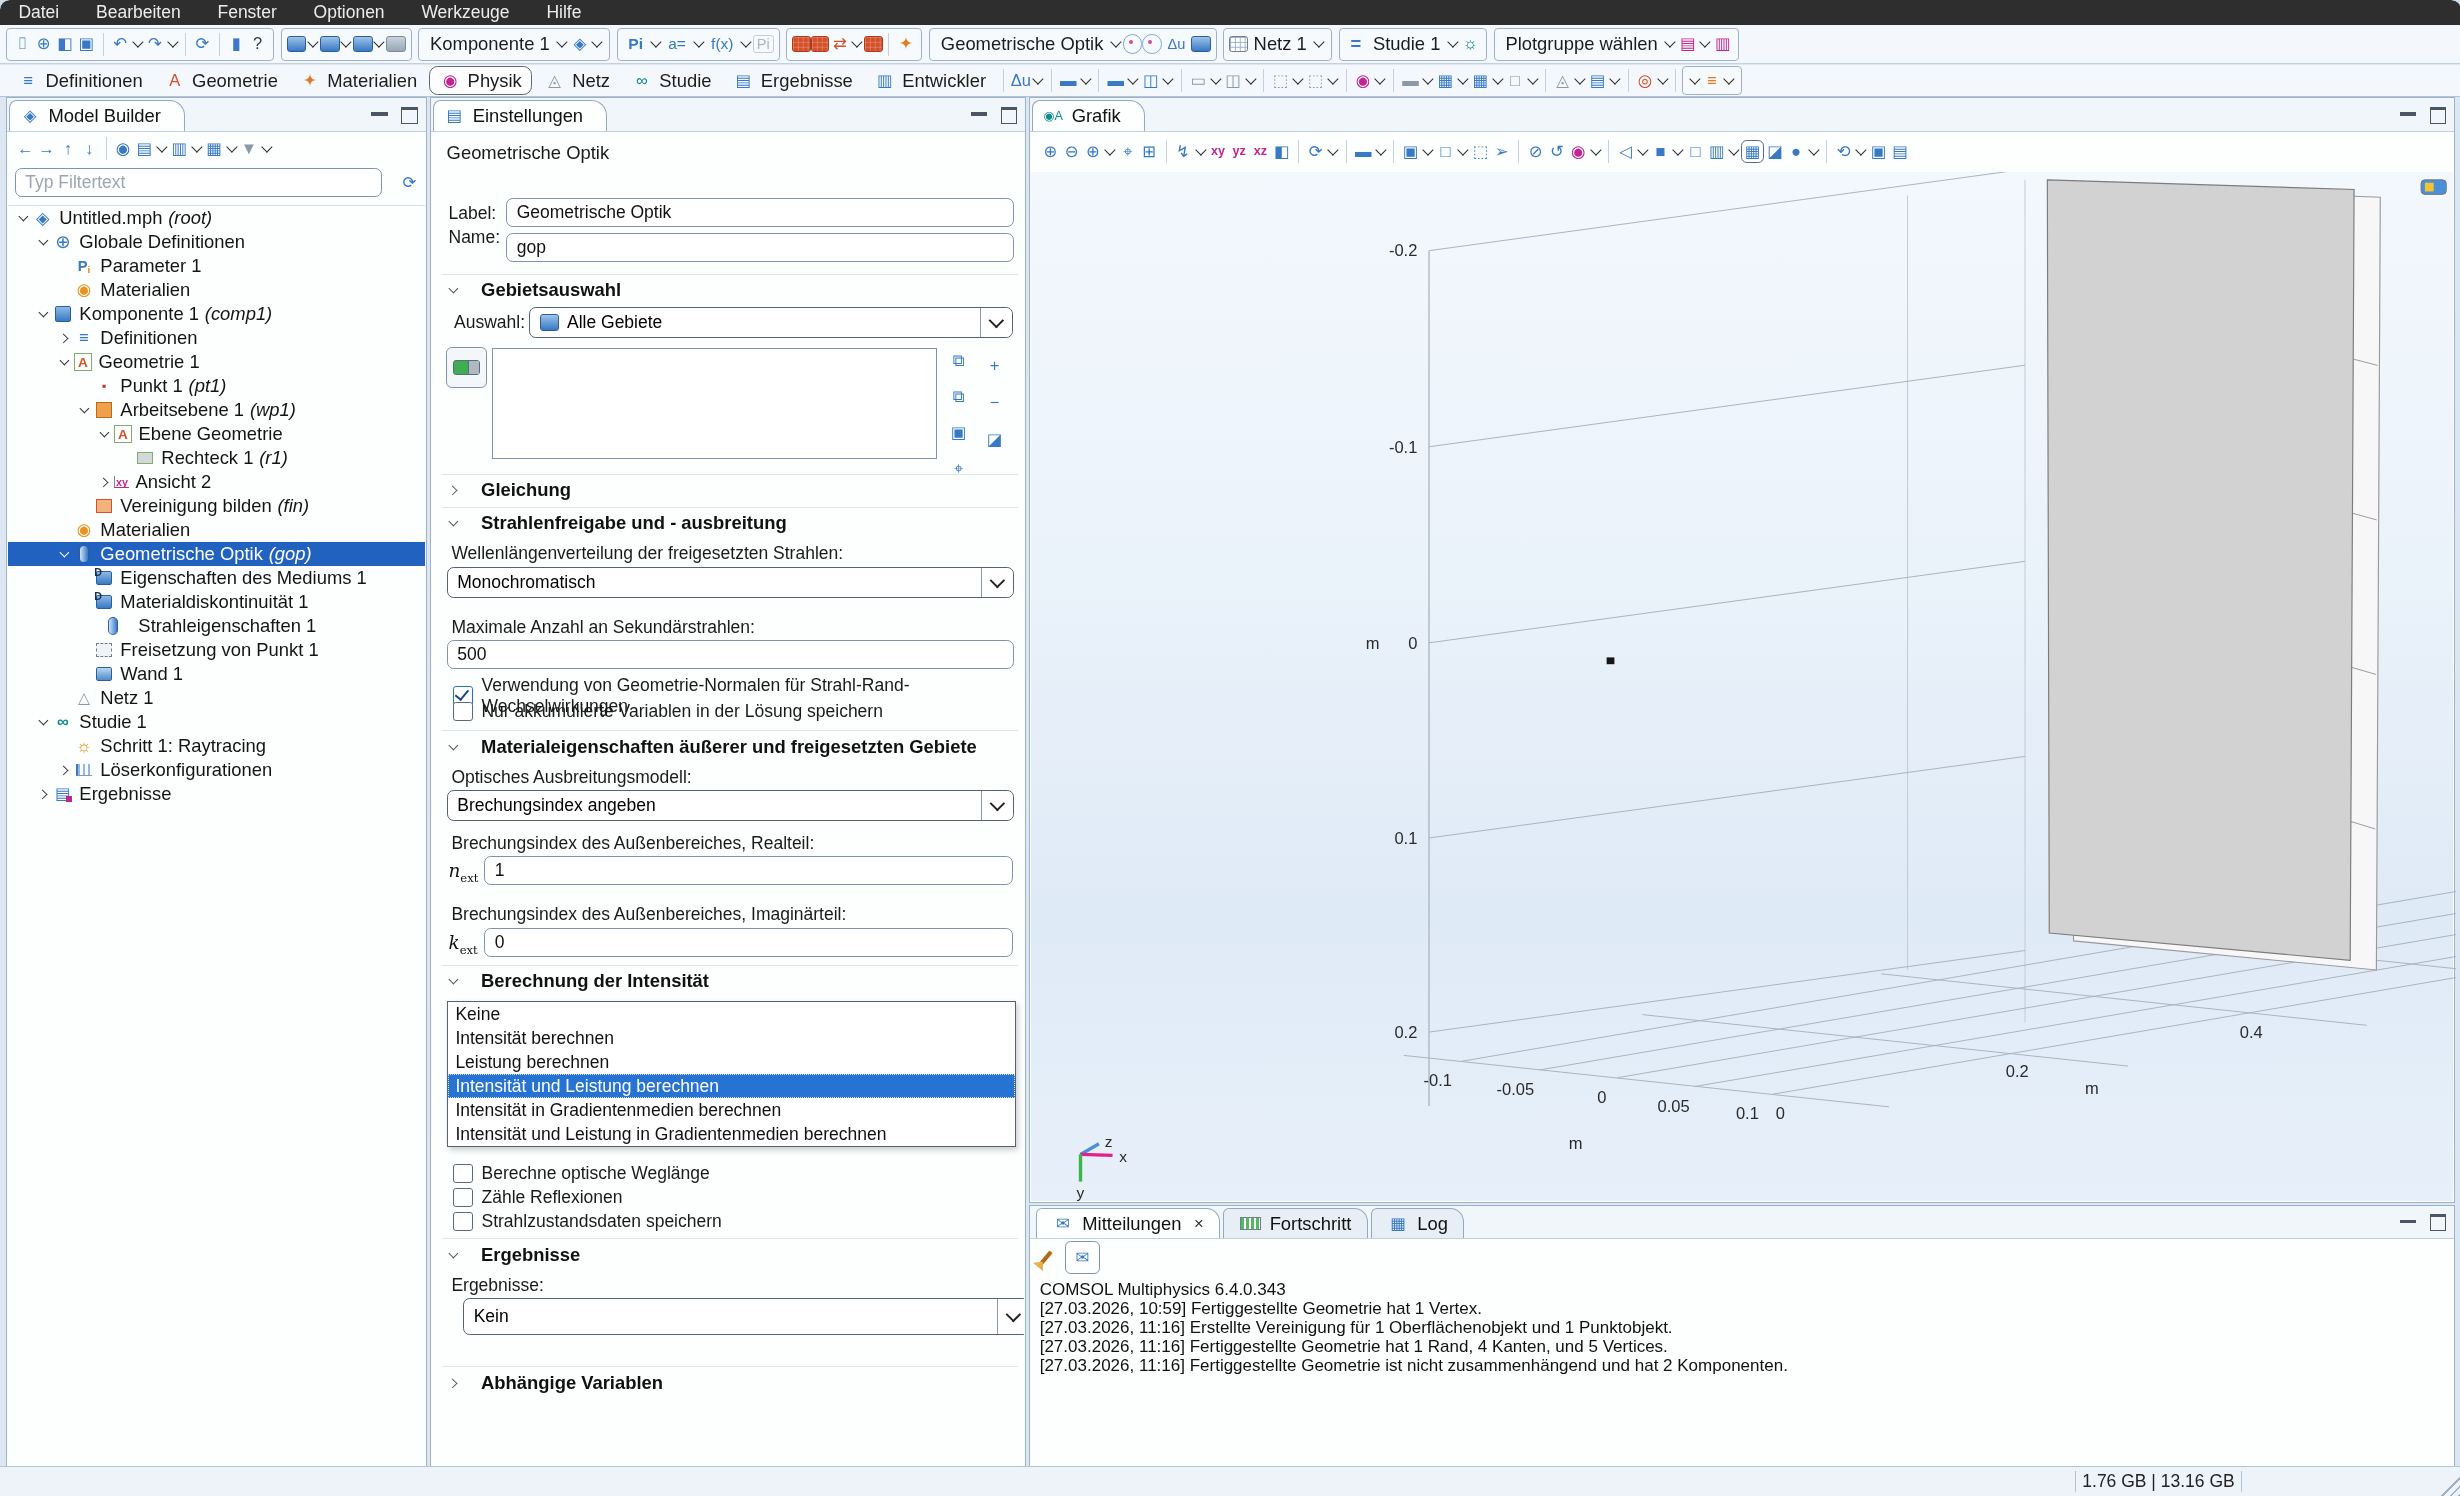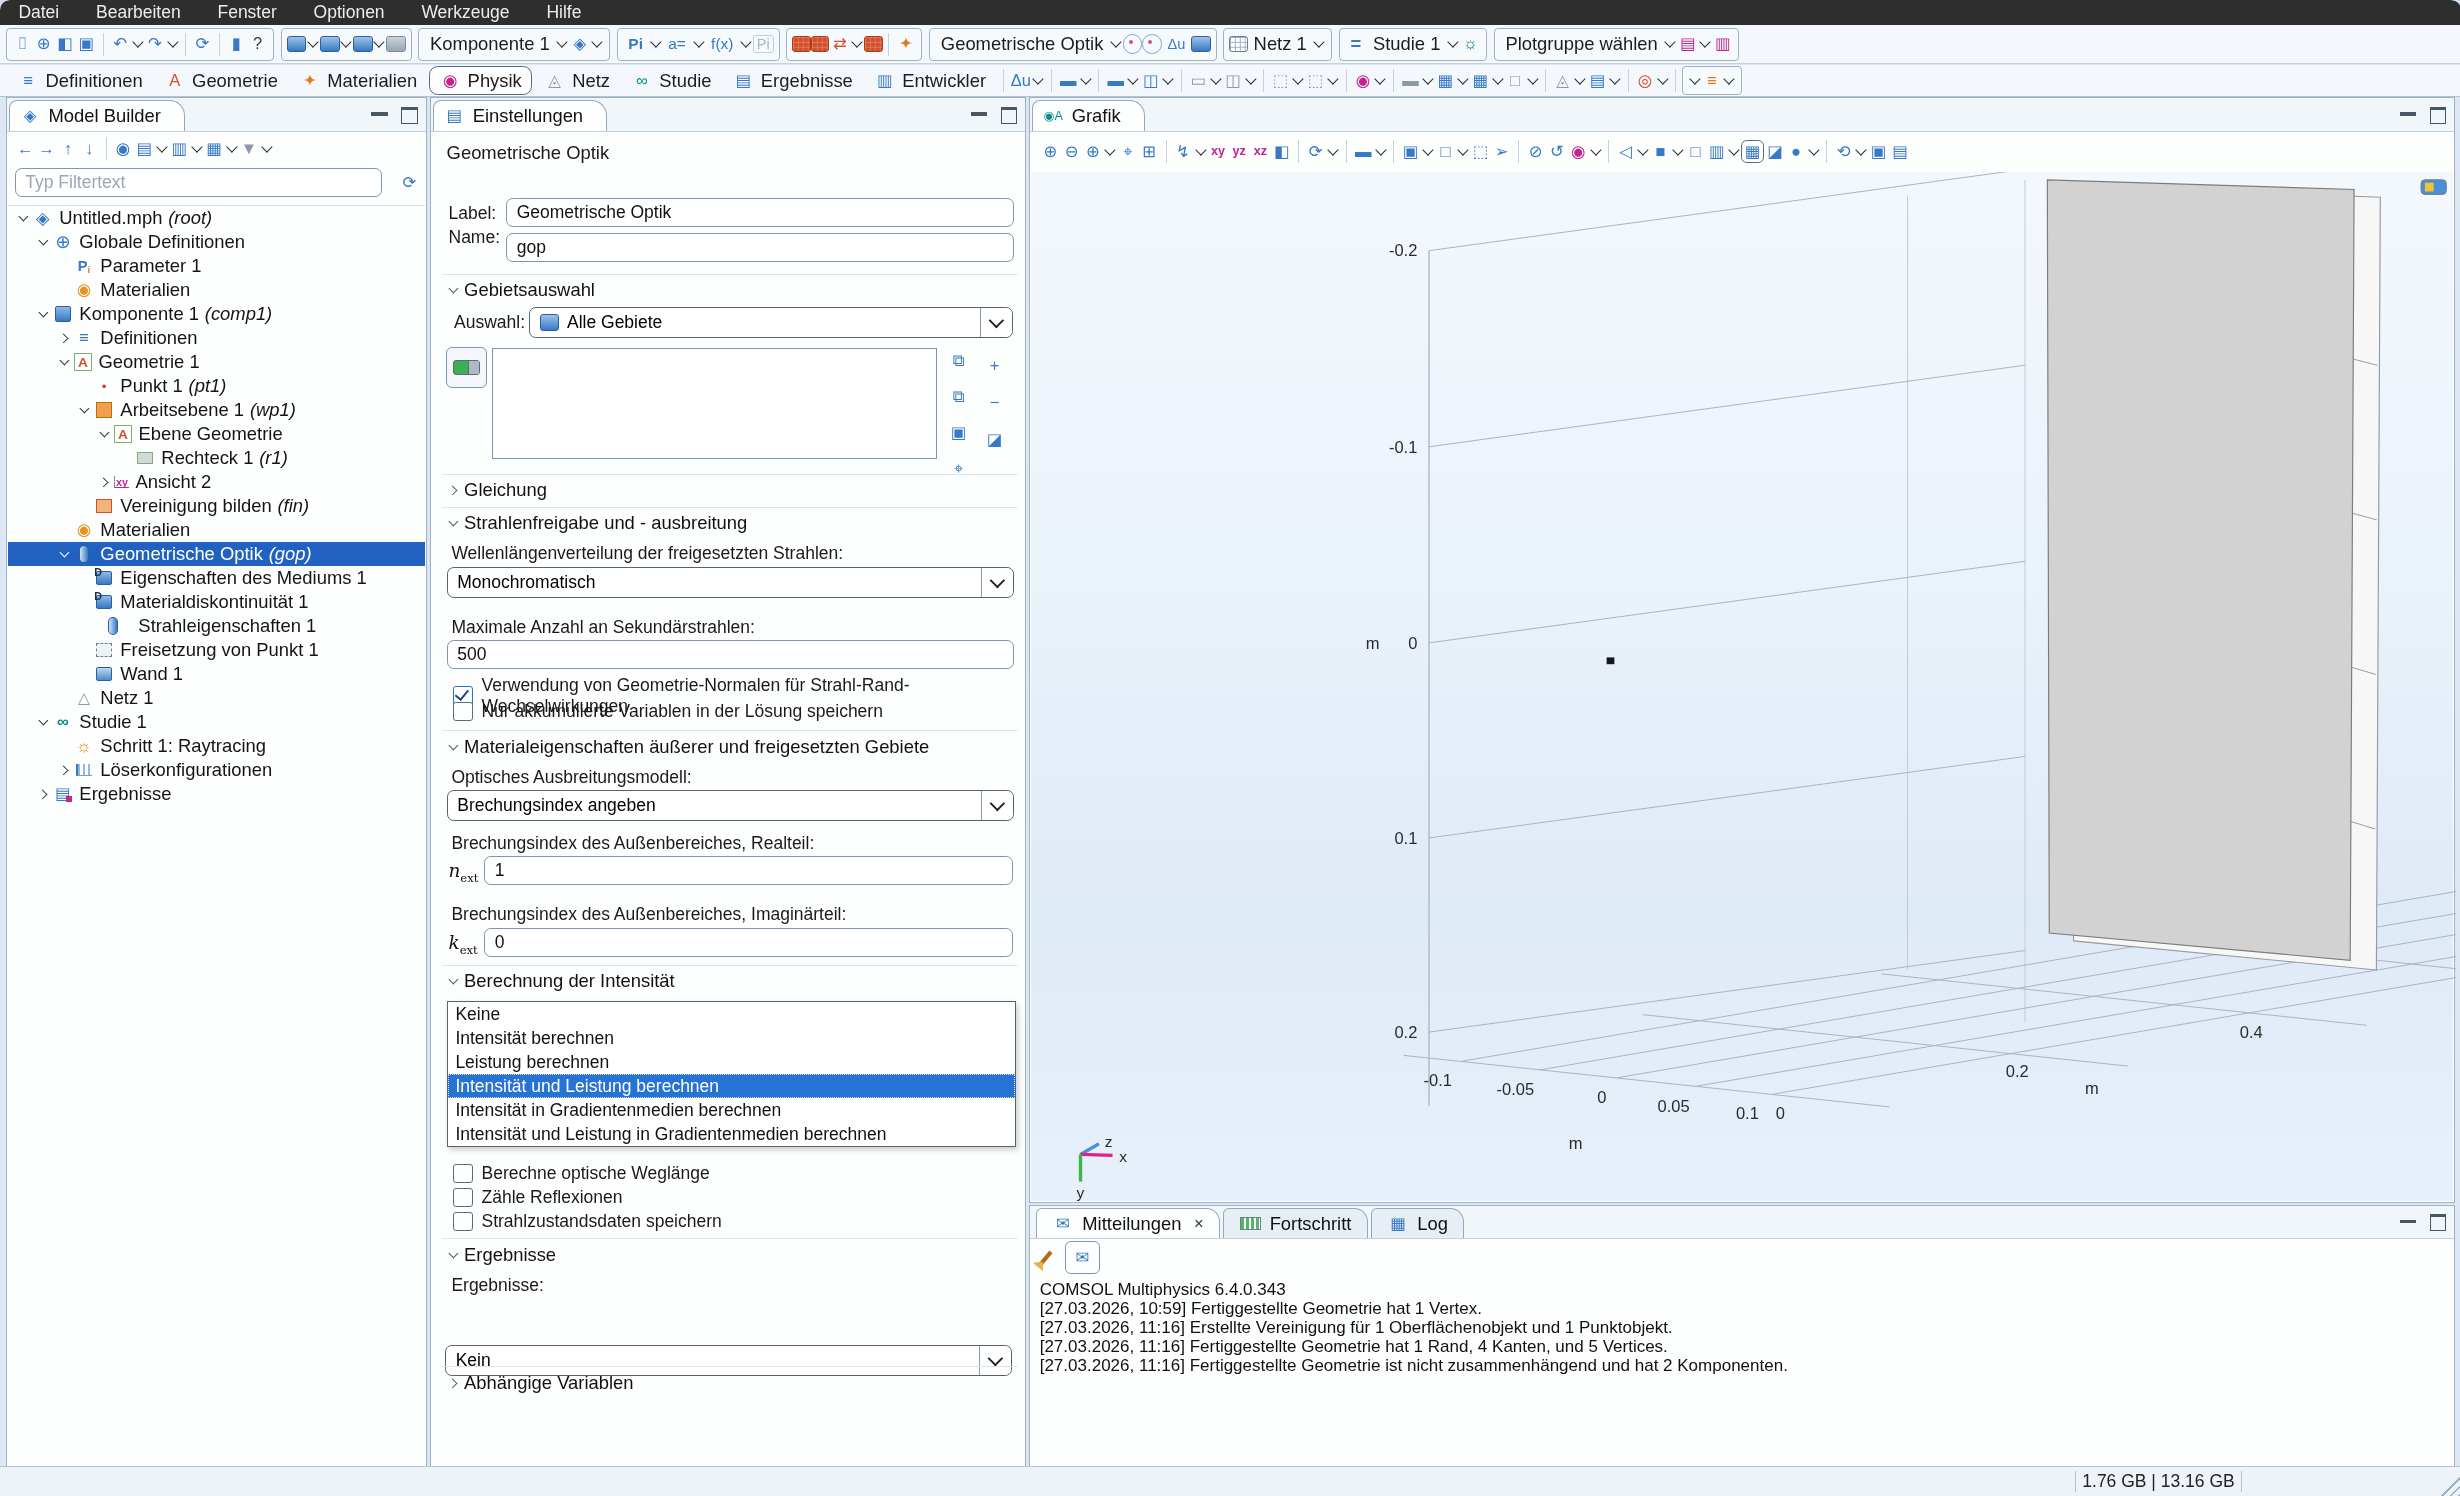--- a/index.html
+++ b/index.html
@@ -87,21 +87,21 @@
   .tic-mesh{color:#8a98a8;font-size:15.5px}
   .tic-study{color:#0e8a8a;font-size:16.5px;font-weight:bold}
   .tic-ray-step{color:#e8921f;font-size:17.5px}
   .tic-solver span{width:13.6px;height:11.6px;border-left:2.9px solid #3779c4;border-bottom:1.9px solid #8a98a8;background:repeating-linear-gradient(90deg,#8fb9e4 0 1.9px,transparent 1.9px 4.9px);}
   .tic-results{color:#3779c4;font-size:16.5px}
   .tic-results:after{content:"";position:absolute;right:1px;bottom:1.9px;width:5.8px;height:5.8px;background:#c2258f;}
   
   #set-body{position:absolute;left:1px;right:1px;top:34px;bottom:1px;background:#fdfefe;overflow:hidden;}
   .s-abs{position:absolute;}
   .s-label{font-size:17.5px;color:#1a1a1a;}
-  .s-head{font-size:18.4px;font-weight:normal;color:#111;display:flex;align-items:center;gap:3px;}
+  .s-head{font-size:18.4px;font-weight:bold;color:#111;display:flex;align-items:center;gap:20px;}
   .s-head .texp i{border-color:#555;}
   .s-rule{position:absolute;left:9.7px;right:9.7px;height:1px;background:#dde4ec;}
   .s-input{position:absolute;border:1px solid #7f94ad;border-radius:6.8px;background:#fff;font-size:17.5px;color:#111;
     display:flex;align-items:center;padding:0 9.7px;box-sizing:border-box;height:29px;}
   .s-combo{position:absolute;border:1px solid #55импort626f;border:1px solid #55626f;border-radius:6.8px;background:#fff;height:31px;
     display:flex;align-items:center;box-sizing:border-box;font-size:17.5px;text-align:right;}
   .s-combo .txt{flex:1;padding:0 9.7px;display:flex;align-items:center;gap:7.8px;}
   .s-combo .dd{width:31px;align-self:stretch;border-left:1px solid #8a9aac;border-radius:0 6.8px 6.8px 0;
     display:flex;align-items:center;justify-content:center;background:#fff;}
   .s-combo .dd i{display:block;width:8.7px;height:8.7px;border-right:2.4px solid #222;border-bottom:2.4px solid #222;
@@ -733,21 +733,21 @@
           <span>Strahlzustandsdaten speichern</span>
         </div>
         <div class="s-rule s-abs" style="left: 9.7px; top: 1106px; width: 576px; height: 1px;"></div>
         <div class="s-head s-abs" style="left: 13.6px; top: 1112px;">
           <span class="texp d">
             <i></i>
           </span>
           <span>Ergebnisse</span>
         </div>
         <div class="s-label s-abs" style="left: 19.4px; top: 1143px;">Ergebnisse:</div>
-        <div class="s-combo s-abs" style="left: 13px; top: 1166px; width: 567px; height: 31px; margin-top: 47px;">
+        <div class="s-combo s-abs" style="left: 31px; top: 1166px; width: 567px; height: 37px;">
           <div class="txt">
             <span>Kein</span>
           </div>
           <div class="dd">
             <i></i>
           </div>
         </div>
         <div class="s-rule s-abs" style="left: 9.7px; top: 1234px; width: 576px; height: 1px;"></div>
         <div class="s-head s-abs" style="left: 13.6px; top: 1240px;">
           <span class="texp r">

